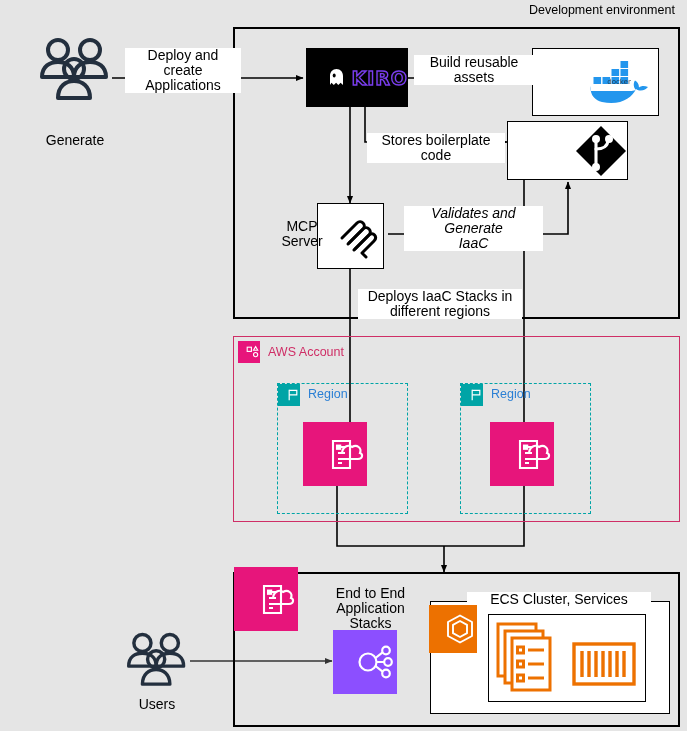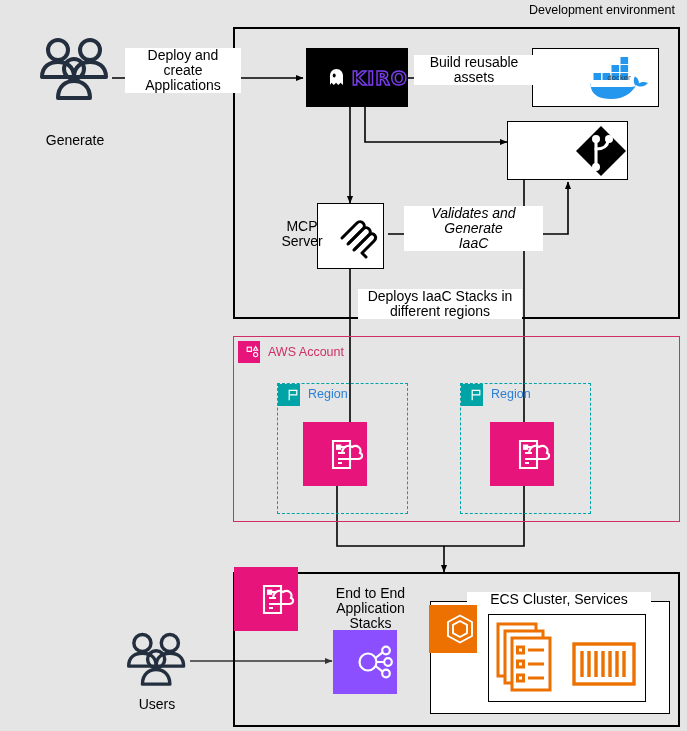--- a/index.html
+++ b/index.html
@@ -194,21 +194,21 @@
       <span>
         <svg width="17" height="19" viewBox="0 0 17 19">
           <path d="M8.5,1 C12.4,1 15,4 15,8 L15,17 L12.6,14.8 L10.3,17 L8.1,14.8 L5.8,17 L3.5,14.8 L2,17 L2,8 C2,4 4.6,1 8.5,1 z" fill="#ffffff"></path>
           <ellipse cx="6.2" cy="7.6" rx="1.5" ry="2" fill="#000000"></ellipse>
         </svg>
       </span>
       <span class="kiro-text">KIRO</span>
     </div>
   </div>
 
-  <div class="abs box-thin tile" style="left:532px; top:48px; width:127px; height:59px;">
+  <div class="abs box-thin tile" style="left:532px; top:48px; width:127px; height:68px;">
     <svg width="78" height="48" viewBox="0 0 78 48">
       <g fill="#2396ed">
         <rect x="22.5" y="19" width="7.6" height="7"></rect>
         <rect x="31.5" y="19" width="7.6" height="7"></rect>
         <rect x="40.5" y="19" width="7.6" height="7"></rect>
         <rect x="31.5" y="11" width="7.6" height="7"></rect>
         <rect x="40.5" y="11" width="7.6" height="7"></rect>
         <rect x="40.5" y="3" width="7.6" height="7"></rect>
         <rect x="13.5" y="19" width="7.6" height="7"></rect>
         <path d="M11,28 C11,28 8,40 22,44 C40,48 52,40 56,31 C60,34 66,32 68,29 C64,27.5 61,28 59,29.5
@@ -241,20 +241,21 @@
     </svg>
   </div>
   <div class="abs lbl" style="left:274px; top:219px; width:56px;">MCP
 Server</div>
 
   <div class="abs lbl lbl-edge" style="left:125px; top:48px; width:112px;">Deploy and create
 Applications</div>
 
   <div class="abs lbl lbl-edge" style="left:414px; top:55px; width:116px;">Build reusable assets</div>
 
+  <div class="abs lbl lbl-edge" style="left:367px; top:133px; width:134px;">Stores boilerplate code</div>
 
   <div class="abs lbl lbl-edge" style="left:404px; top:206px; width:135px;font-style:italic;">Validates and Generate
 IaaC</div>
 
   <div class="abs lbl lbl-edge" style="left:358px; top:289px; width:160px;">Deploys IaaC Stacks in
 different regions</div>
 
   <div class="abs" style="left:38px; top:36px;">
     <svg width="74" height="70" viewBox="0 0 74 70">
       <g fill="none" stroke="#232f3e" stroke-width="4" stroke-linecap="round" stroke-linejoin="round">

